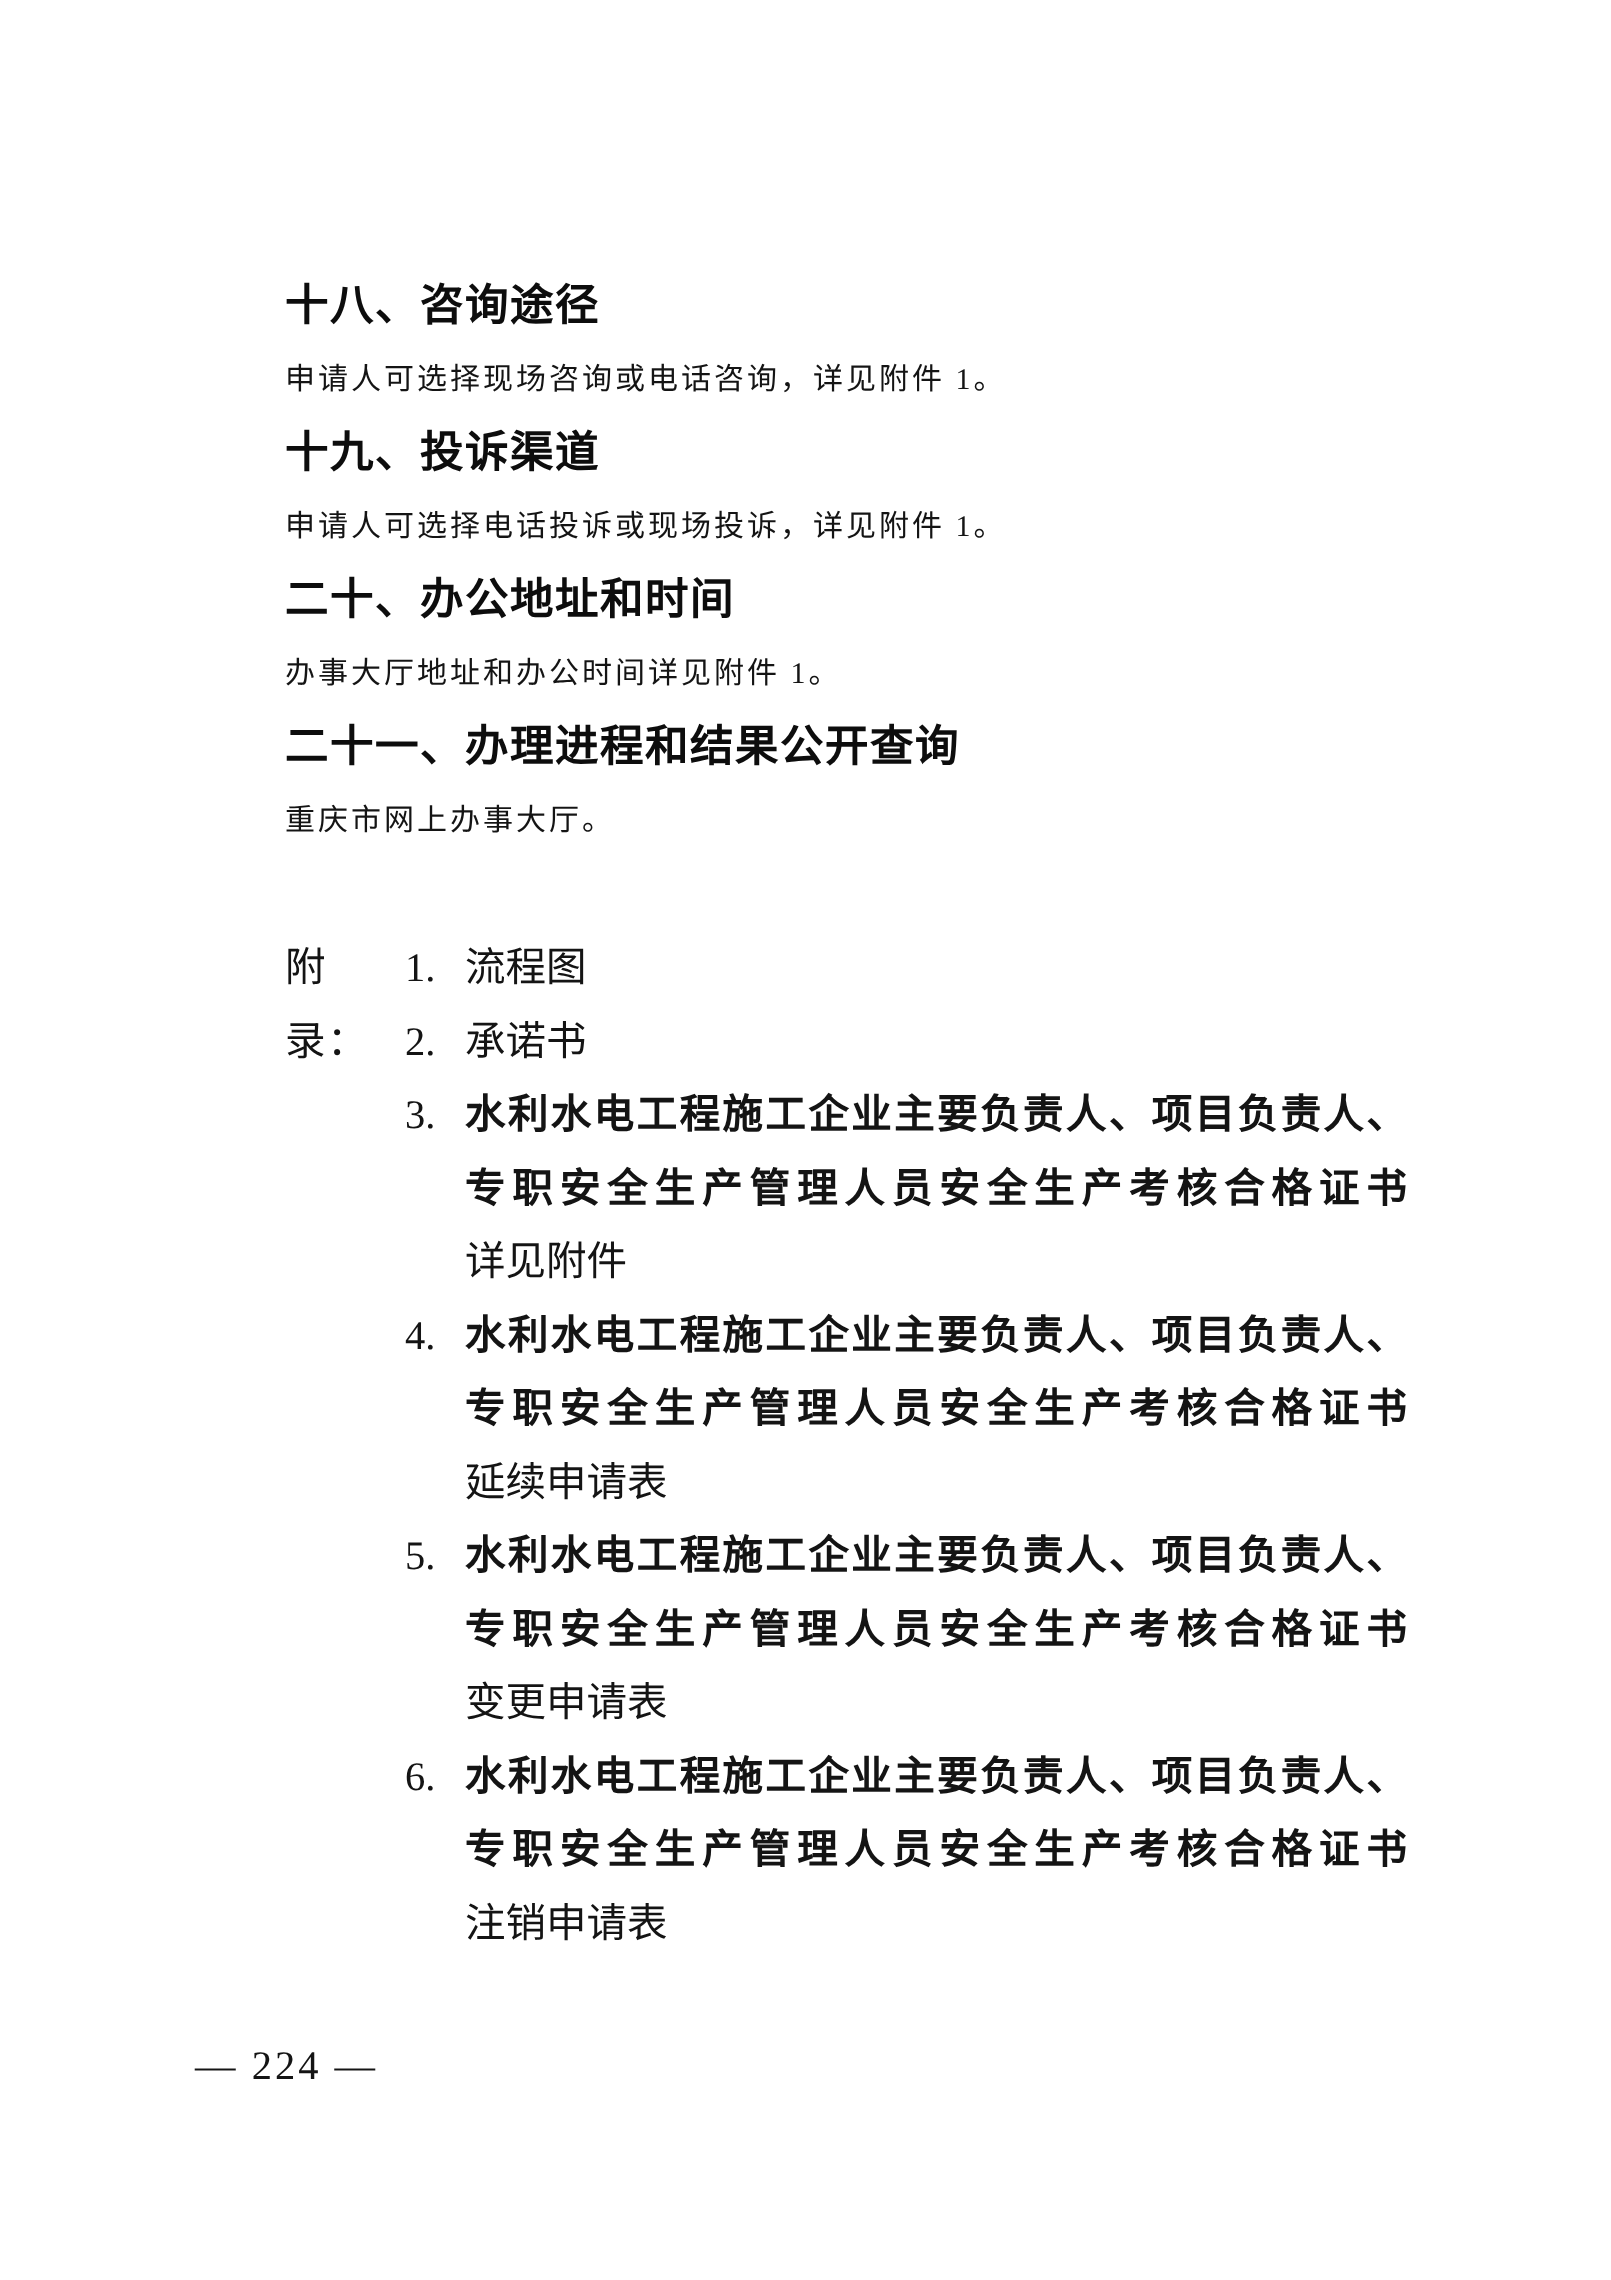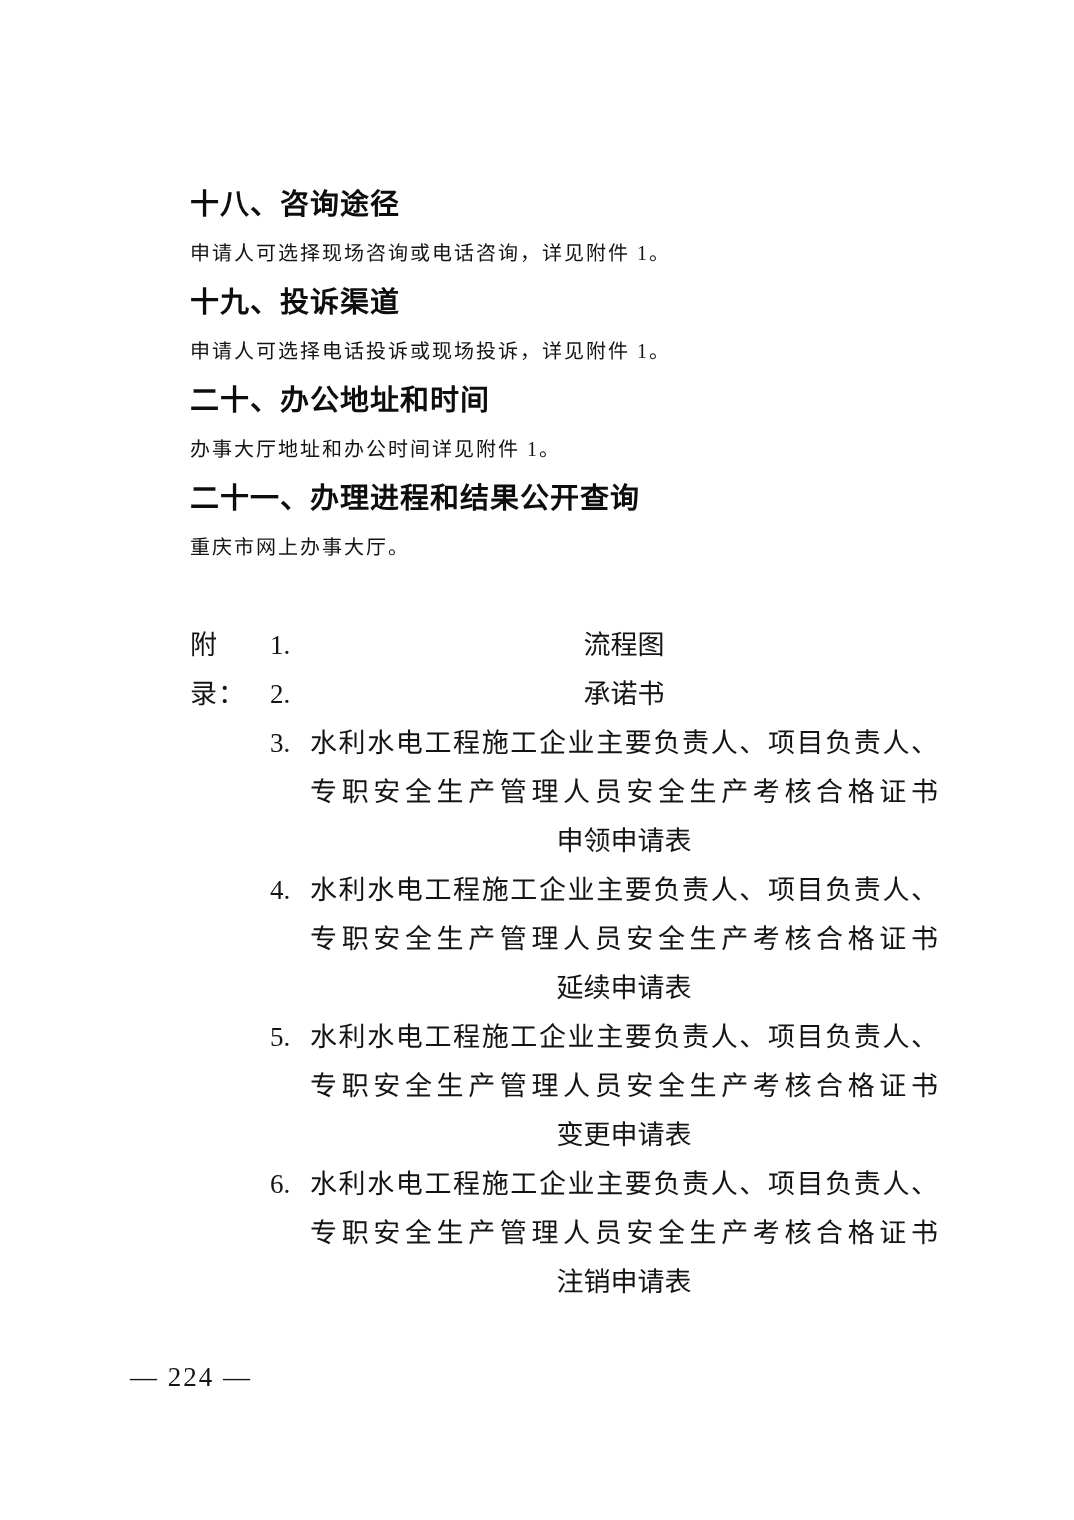--- a/index.html
+++ b/index.html
@@ -65,26 +65,27 @@
     width: 40px;
     flex: 0 0 40px;
     line-height: 49px;
   }
   .appendix-item .text {
     width: 628px;
     flex: 0 0 628px;
   }
   .appendix-item .line {
     line-height: 49px;
-    text-align: center;
+    text-align: left;
   }
   .appendix-item .line.full {
     text-align: justify;
     text-align-last: justify;
     text-justify: inter-character;
+    font-weight: bold;
   }
   .page-footer {
     position: absolute;
     left: 130px;
     top: 1362px;
     font-family: "Liberation Serif", "DejaVu Serif", serif;
     font-size: 27px;
     letter-spacing: 2px;
     color: #141414;
     white-space: nowrap;
@@ -132,21 +133,21 @@
         <div class="text">
           <div class="line">承诺书</div>
         </div>
       </div>
 
       <div class="appendix-item">
         <span class="num">3.</span>
         <div class="text">
           <div class="line full">水利水电工程施工企业主要负责人、项目负责人、</div>
           <div class="line full">专职安全生产管理人员安全生产考核合格证书</div>
-          <div class="line">申领申请表</div>
+          <div class="line">详见附件</div>
         </div>
       </div>
 
       <div class="appendix-item">
         <span class="num">4.</span>
         <div class="text">
           <div class="line full">水利水电工程施工企业主要负责人、项目负责人、</div>
           <div class="line full">专职安全生产管理人员安全生产考核合格证书</div>
           <div class="line">延续申请表</div>
         </div>

